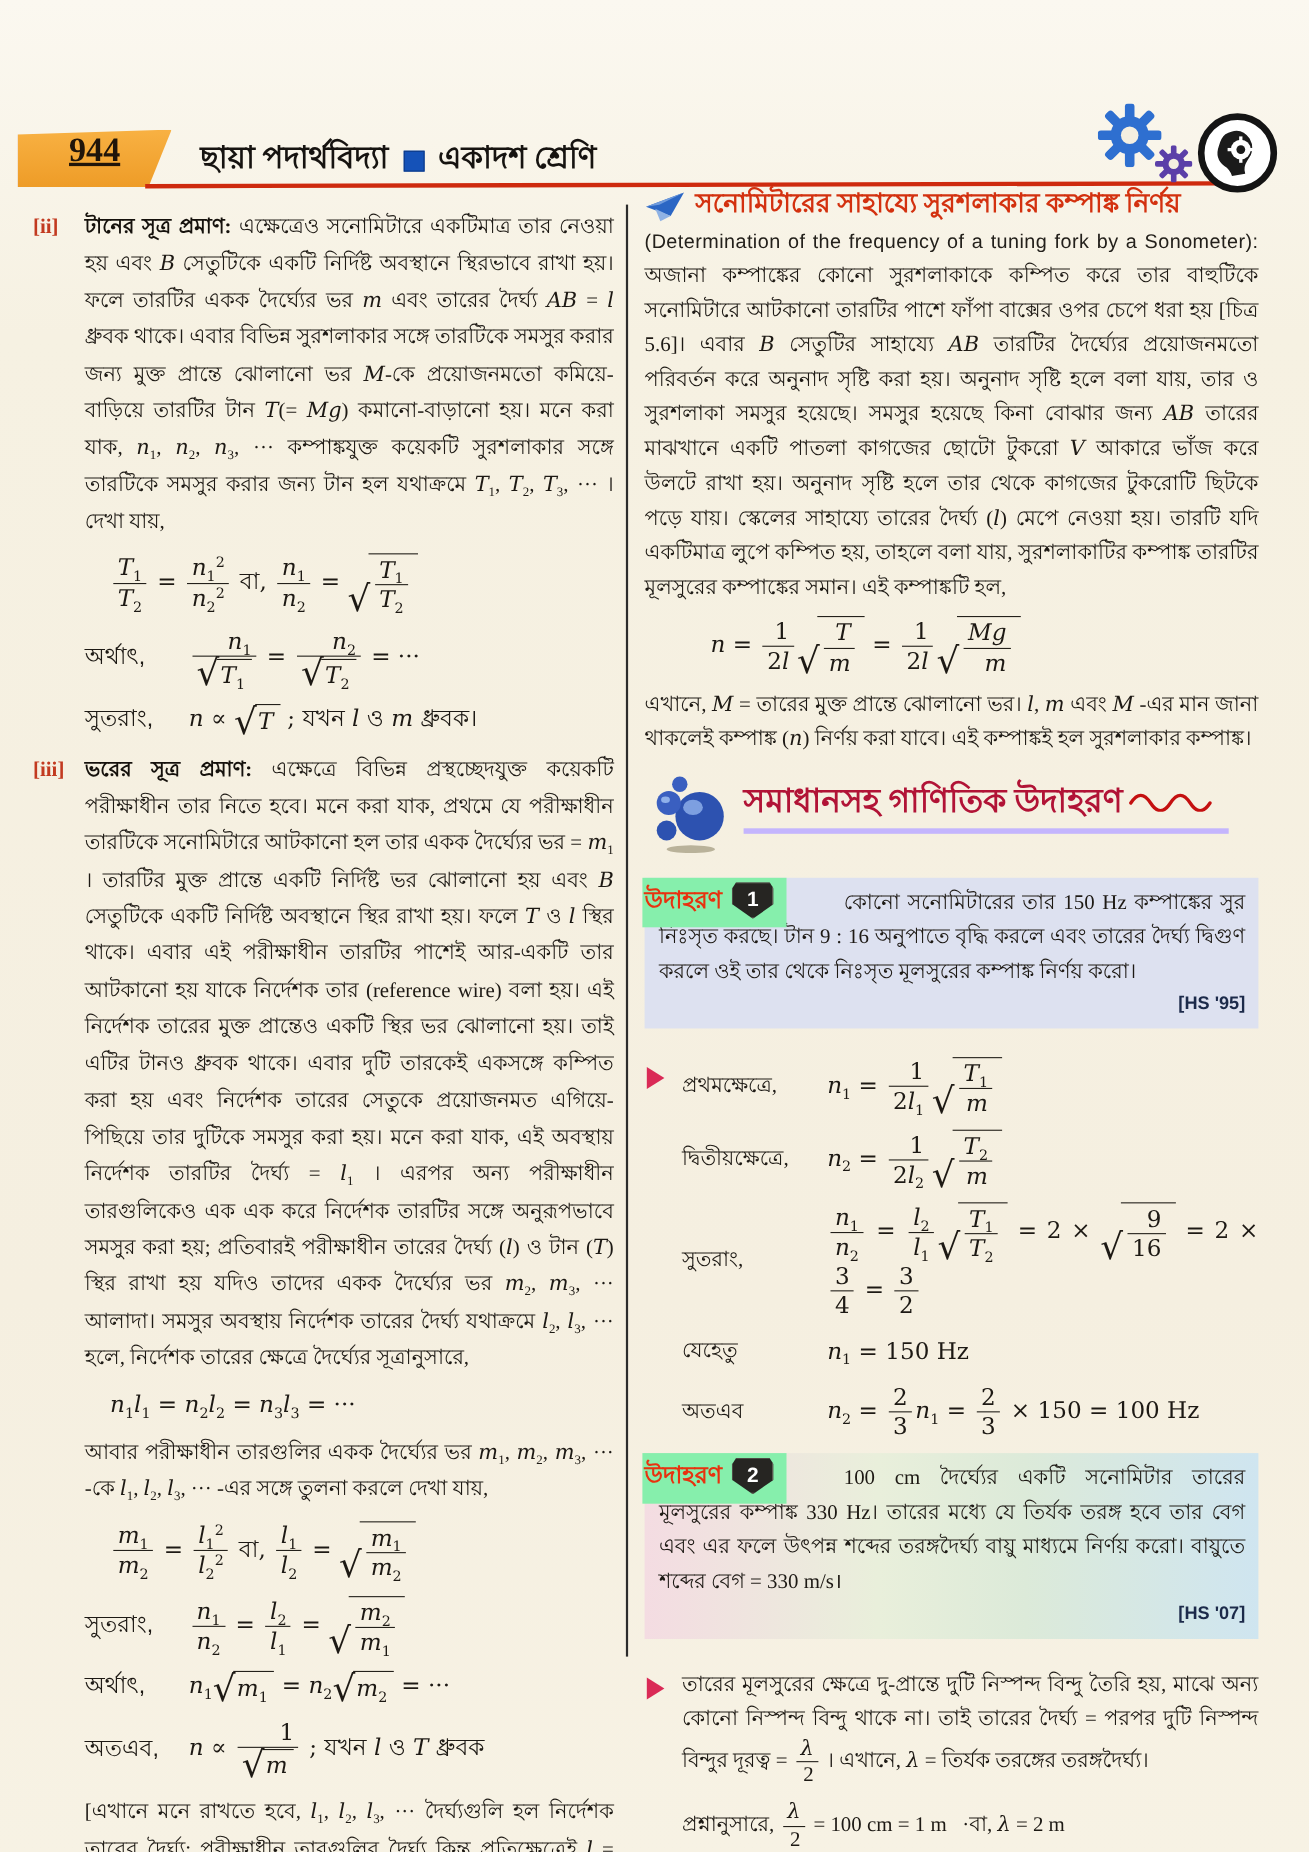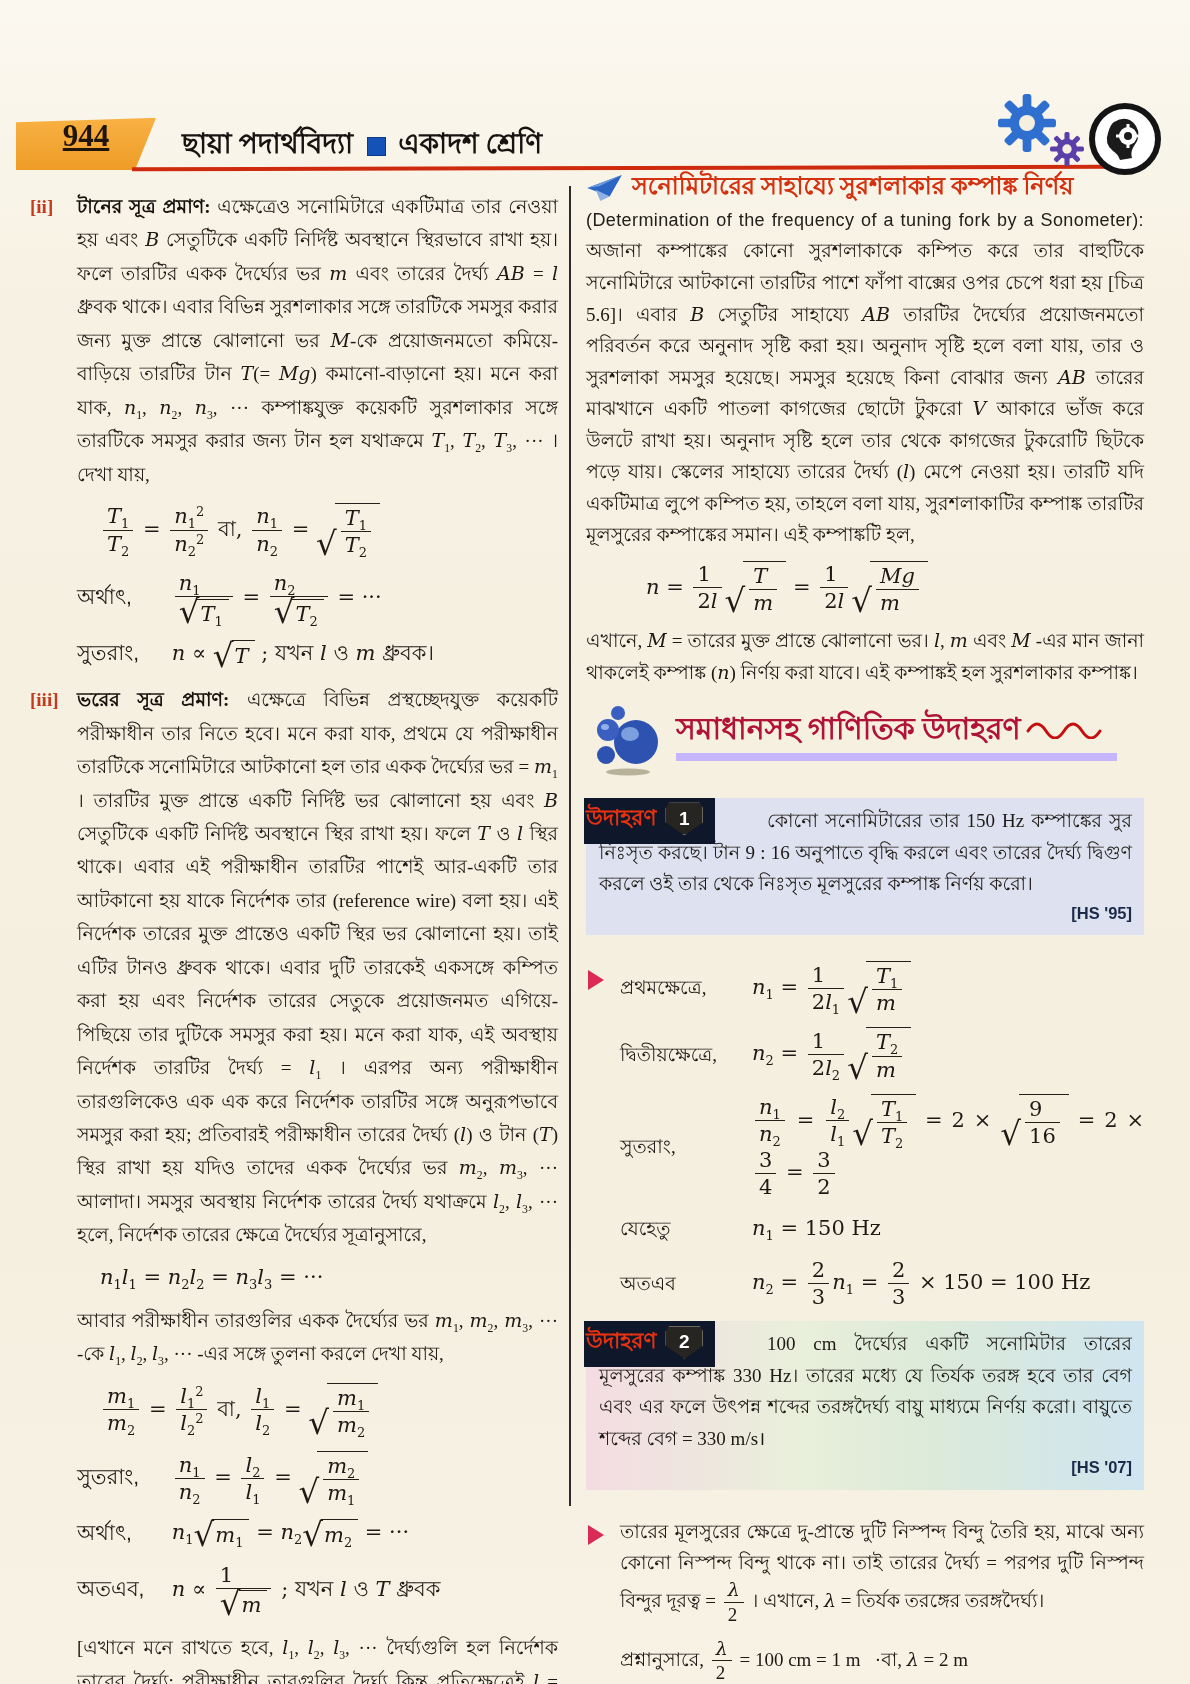--- a/index.html
+++ b/index.html
@@ -37,44 +37,44 @@
   .sec .slabel{position:absolute;left:0;top:0;color:#c23a20;font-weight:bold;}
   .stitle{font-weight:bold;color:#15110c;}
 
   i{font-family:"DejaVu Serif",serif;}
   sub{font-size:.62em;vertical-align:-.4em;line-height:0;}
   sup{font-size:.62em;vertical-align:.55em;line-height:0;}
 
   
   .formula{font-family:"DejaVu Serif","DejaVu Sans",serif;font-size:21px;line-height:1.25;margin:12px 0 14px 70px;text-align:left;}
   .formula.lead{margin-left:47px;}
-  .fr{display:inline-block;text-align:left;vertical-align:middle;margin:0 3px;line-height:1.15;}
+  .fr{display:inline-block;text-align:right;vertical-align:middle;margin:0 3px;line-height:1.15;}
   .fr>.nu{display:block;border-bottom:1.6px solid #23201a;padding:0 4px 1px;}
   .fr>.de{display:block;padding:1px 4px 0;}
   .sq{display:inline-flex;align-items:flex-end;vertical-align:middle;white-space:nowrap;}
   .sq>.rd{font-size:1.55em;line-height:.85;font-style:normal;transform:translateY(1px);}
   .sq>.ov{display:inline-block;border-top:1.8px solid #23201a;padding:2px 6px 0 3px;margin-left:-2px;}
   .lead-bn{display:inline-block;min-width:88px;font-family:Liberation Sans, sans-serif;}
 
   
   .rhead{position:relative;padding-left:46px;color:#d3310f;font-weight:bold;font-size:24px;line-height:1.4;text-align:left;}
   .plane{position:absolute;left:0;top:4px;width:38px;height:28px;}
   .eng{font-family:"Liberation Sans",sans-serif;font-size:18px;color:#23201b;letter-spacing:.4px;}
   .rformula{margin:10px 0 10px 60px;}
 
   .banner{position:relative;margin:20px 0 16px;padding-left:90px;min-height:74px;}
   .bubbles{position:absolute;left:2px;top:-8px;width:82px;height:82px;}
   .btitle{display:inline-block;font-size:30px;font-weight:bold;color:#b11336;
-    border-bottom:8px solid #c4b5fd;padding:4px 6px 8px 0;line-height:1.1;white-space:nowrap;}
+    border-bottom:5px solid #c4b5fd;padding:4px 6px 8px 0;line-height:1.1;white-space:nowrap;}
   .squig{vertical-align:baseline;margin-left:4px;}
 
   
   .example{position:relative;margin-top:10px;}
   .ex-head{position:absolute;left:-2px;top:0;display:flex;align-items:center;gap:9px;
-    background:#0f172a;padding:3px 12px 7px 2px;z-index:2;}
+    background:#86efac;padding:3px 12px 7px 2px;z-index:2;}
   .ex-word{color:#e8320f;font-weight:bold;font-size:21.5px;white-space:nowrap;}
   .ex-badge{display:inline-flex;align-items:center;justify-content:center;
     width:36px;height:31px;background:#262522;color:#fff;font-weight:bold;
     font-size:19px;font-family:"Liberation Sans",sans-serif;
     clip-path:polygon(10% 0,90% 0,100% 18%,100% 60%,50% 100%,0 60%,0 18%);
     border:1px solid #6a675f;}
   .ex-box{position:relative;padding:7px 12px 8px 13px;z-index:1;}
   .ex-box.box1{background:#dde1f0;}
   .ex-box.box2{background:linear-gradient(90deg,#f4dce2 0%,#e9efdb 38%,#dcead9 62%,#cfe5f0 100%);}
   .ex-q{text-indent:168px;}

